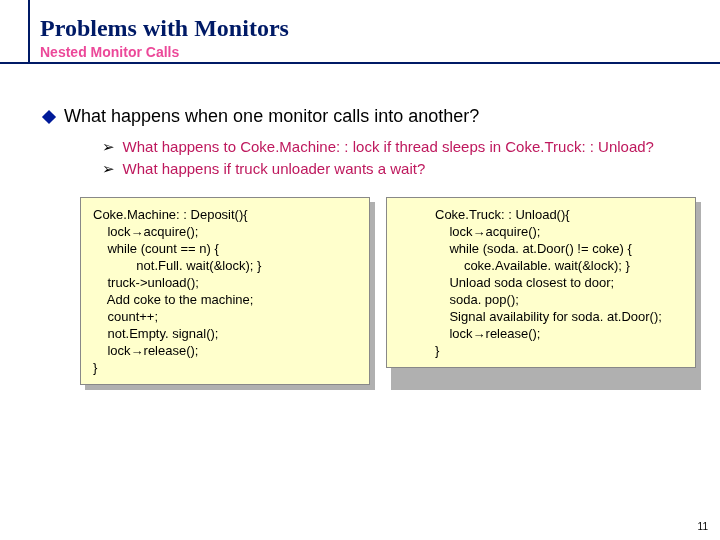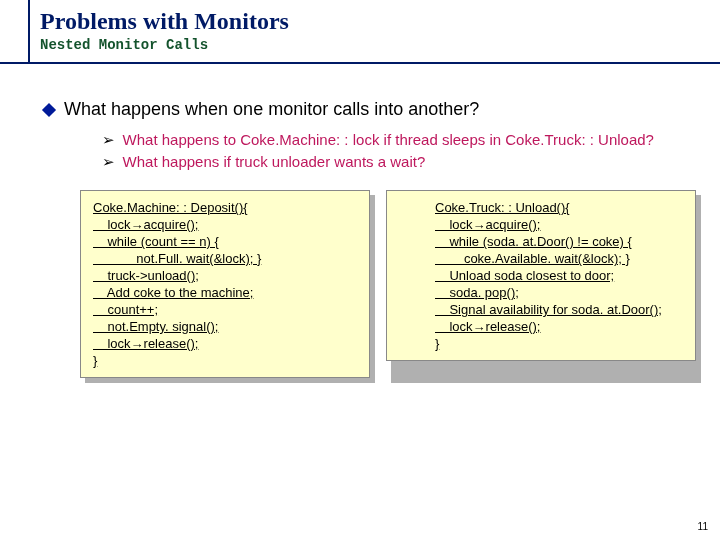--- a/index.html
+++ b/index.html
@@ -5,33 +5,33 @@
   * { margin: 0; padding: 0; box-sizing: border-box; }
   body {
     width: 720px;
     height: 540px;
     background: #fff;
     font-family: Georgia, 'Times New Roman', serif;
     position: relative;
     overflow: hidden;
   }
   .header {
-    padding: 8px 0 0 40px;
+    padding: 15px 0 0 40px;
   }
   .title {
     color: #001a66;
     font-size: 24px;
     font-weight: bold;
     font-family: Georgia, serif;
   }
   .subtitle {
-    color: #14532d;
+    color: #ec4899;
     font-size: 14px;
     font-weight: bold;
-    font-family: Liberation Mono, monospace;
+    font-family: Liberation Sans, sans-serif;
     margin-top: 2px;
   }
   .hr-line {
     position: absolute;
     left: 0;
     top: 62px;
     width: 720px;
     height: 2px;
     background: #001a66;
   }
@@ -107,21 +107,20 @@
   .code-box {
     position: relative;
     background: #ffffcc;
     border: 1px solid #888;
     padding: 8px 12px 8px 12px;
     font-family: 'Comic Sans MS', cursive, sans-serif;
     font-size: 13px;
     line-height: 17px;
     color: #000;
     white-space: pre;
-    text-decoration: underline;
   }
   .box-left { width: 290px; }
   .box-right { width: 310px; padding-left: 48px; }
   .page-num {
     position: absolute;
     bottom: 8px;
     right: 12px;
     font-size: 10px;
     font-family: Arial, sans-serif;
     color: #000;

